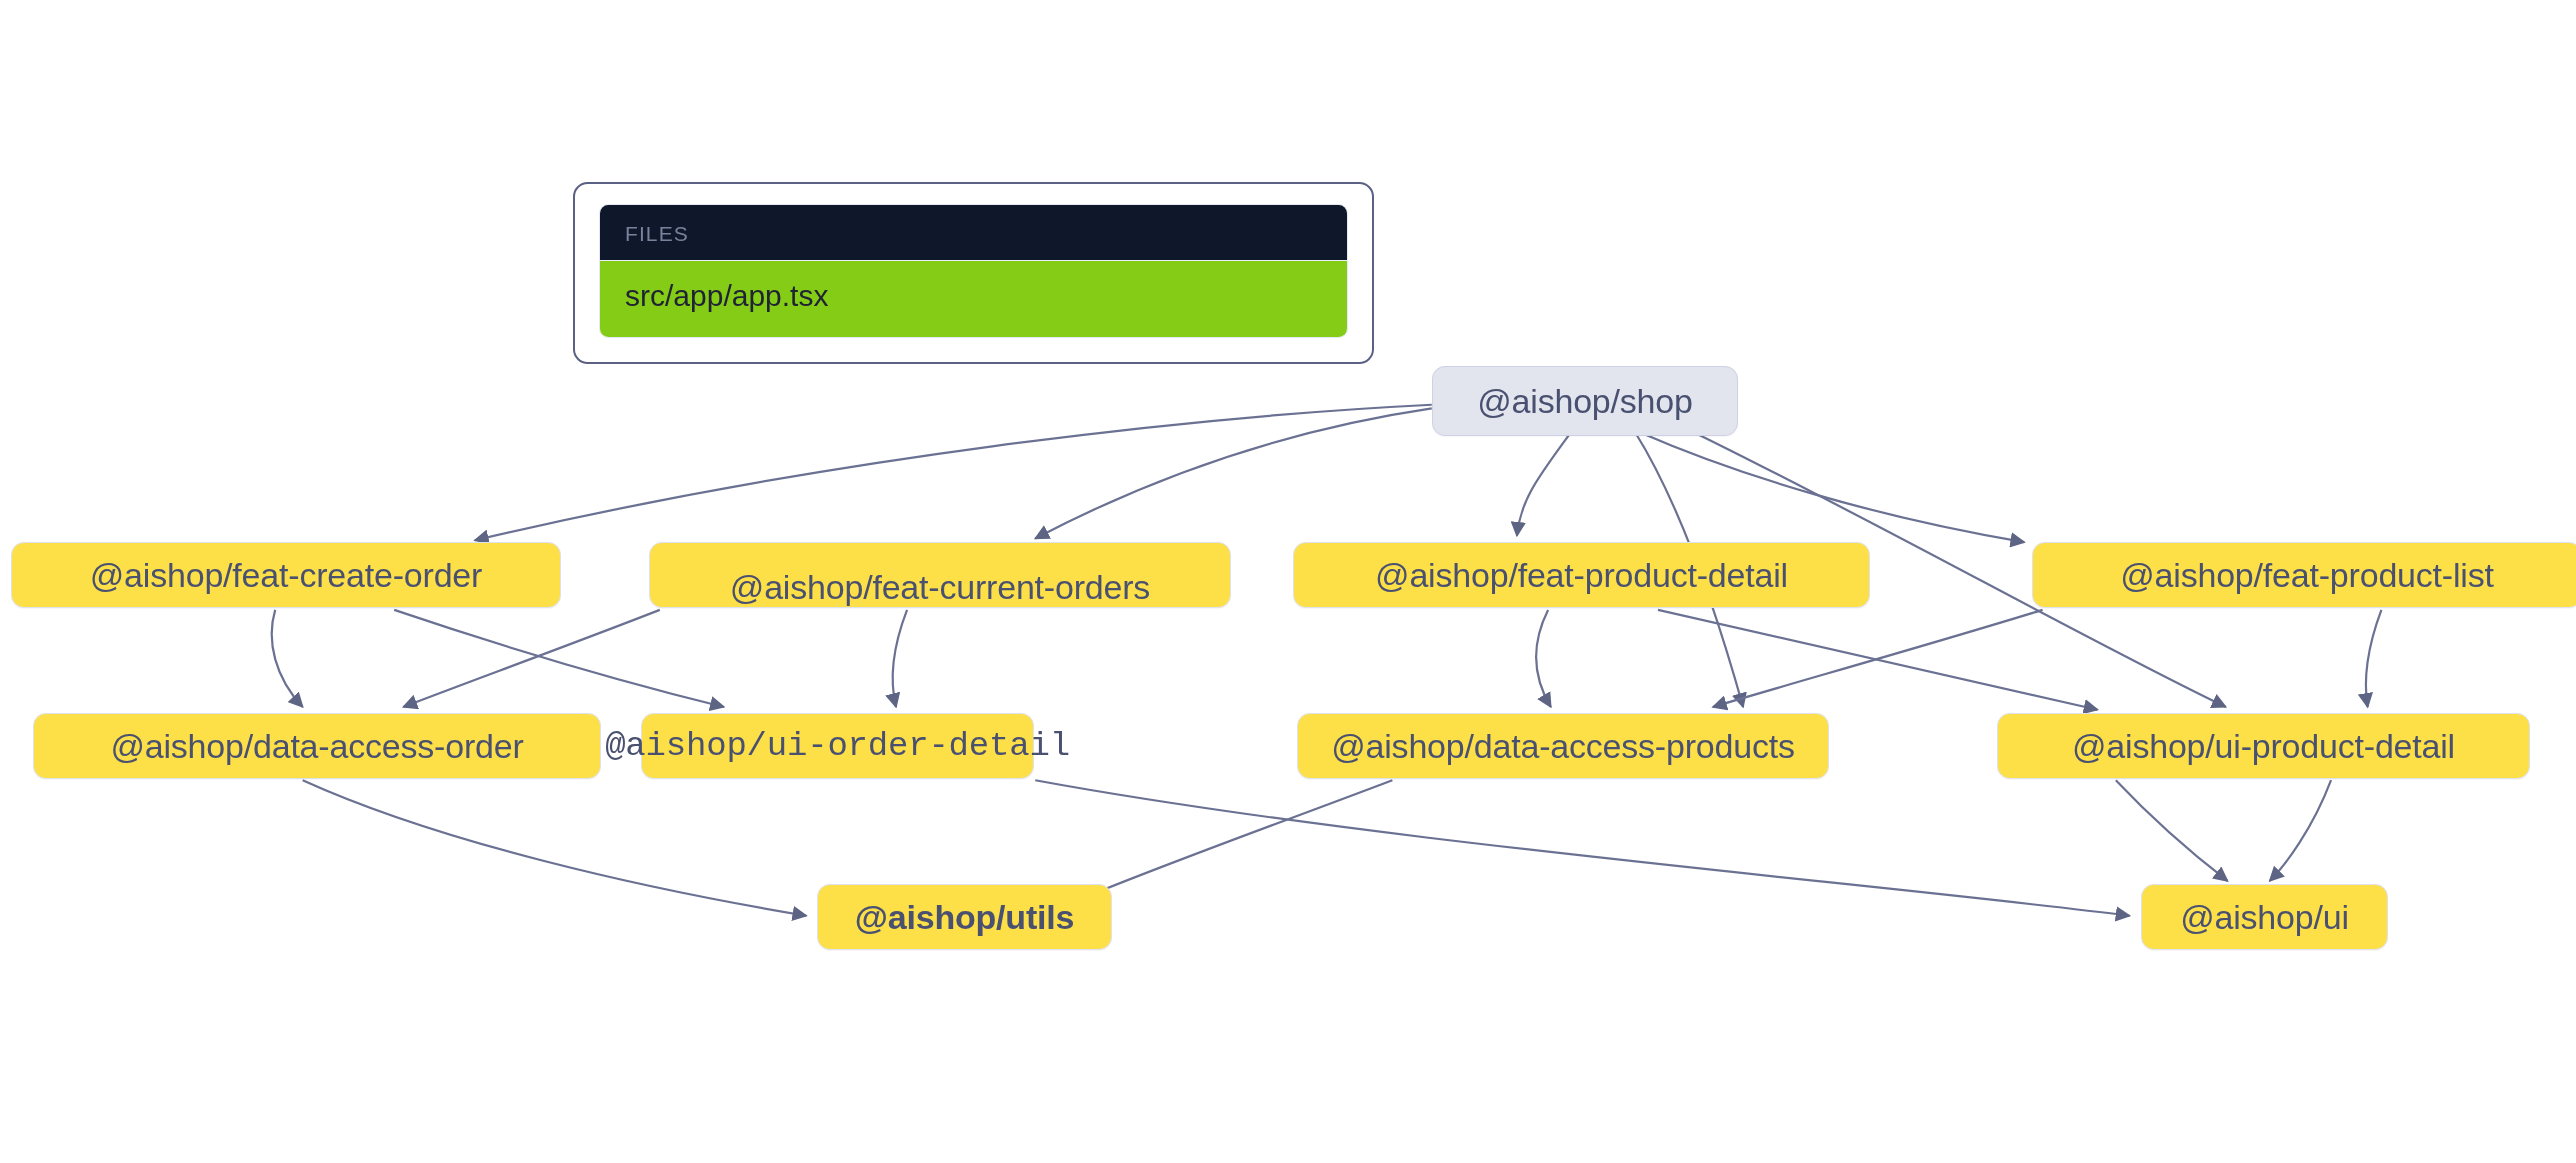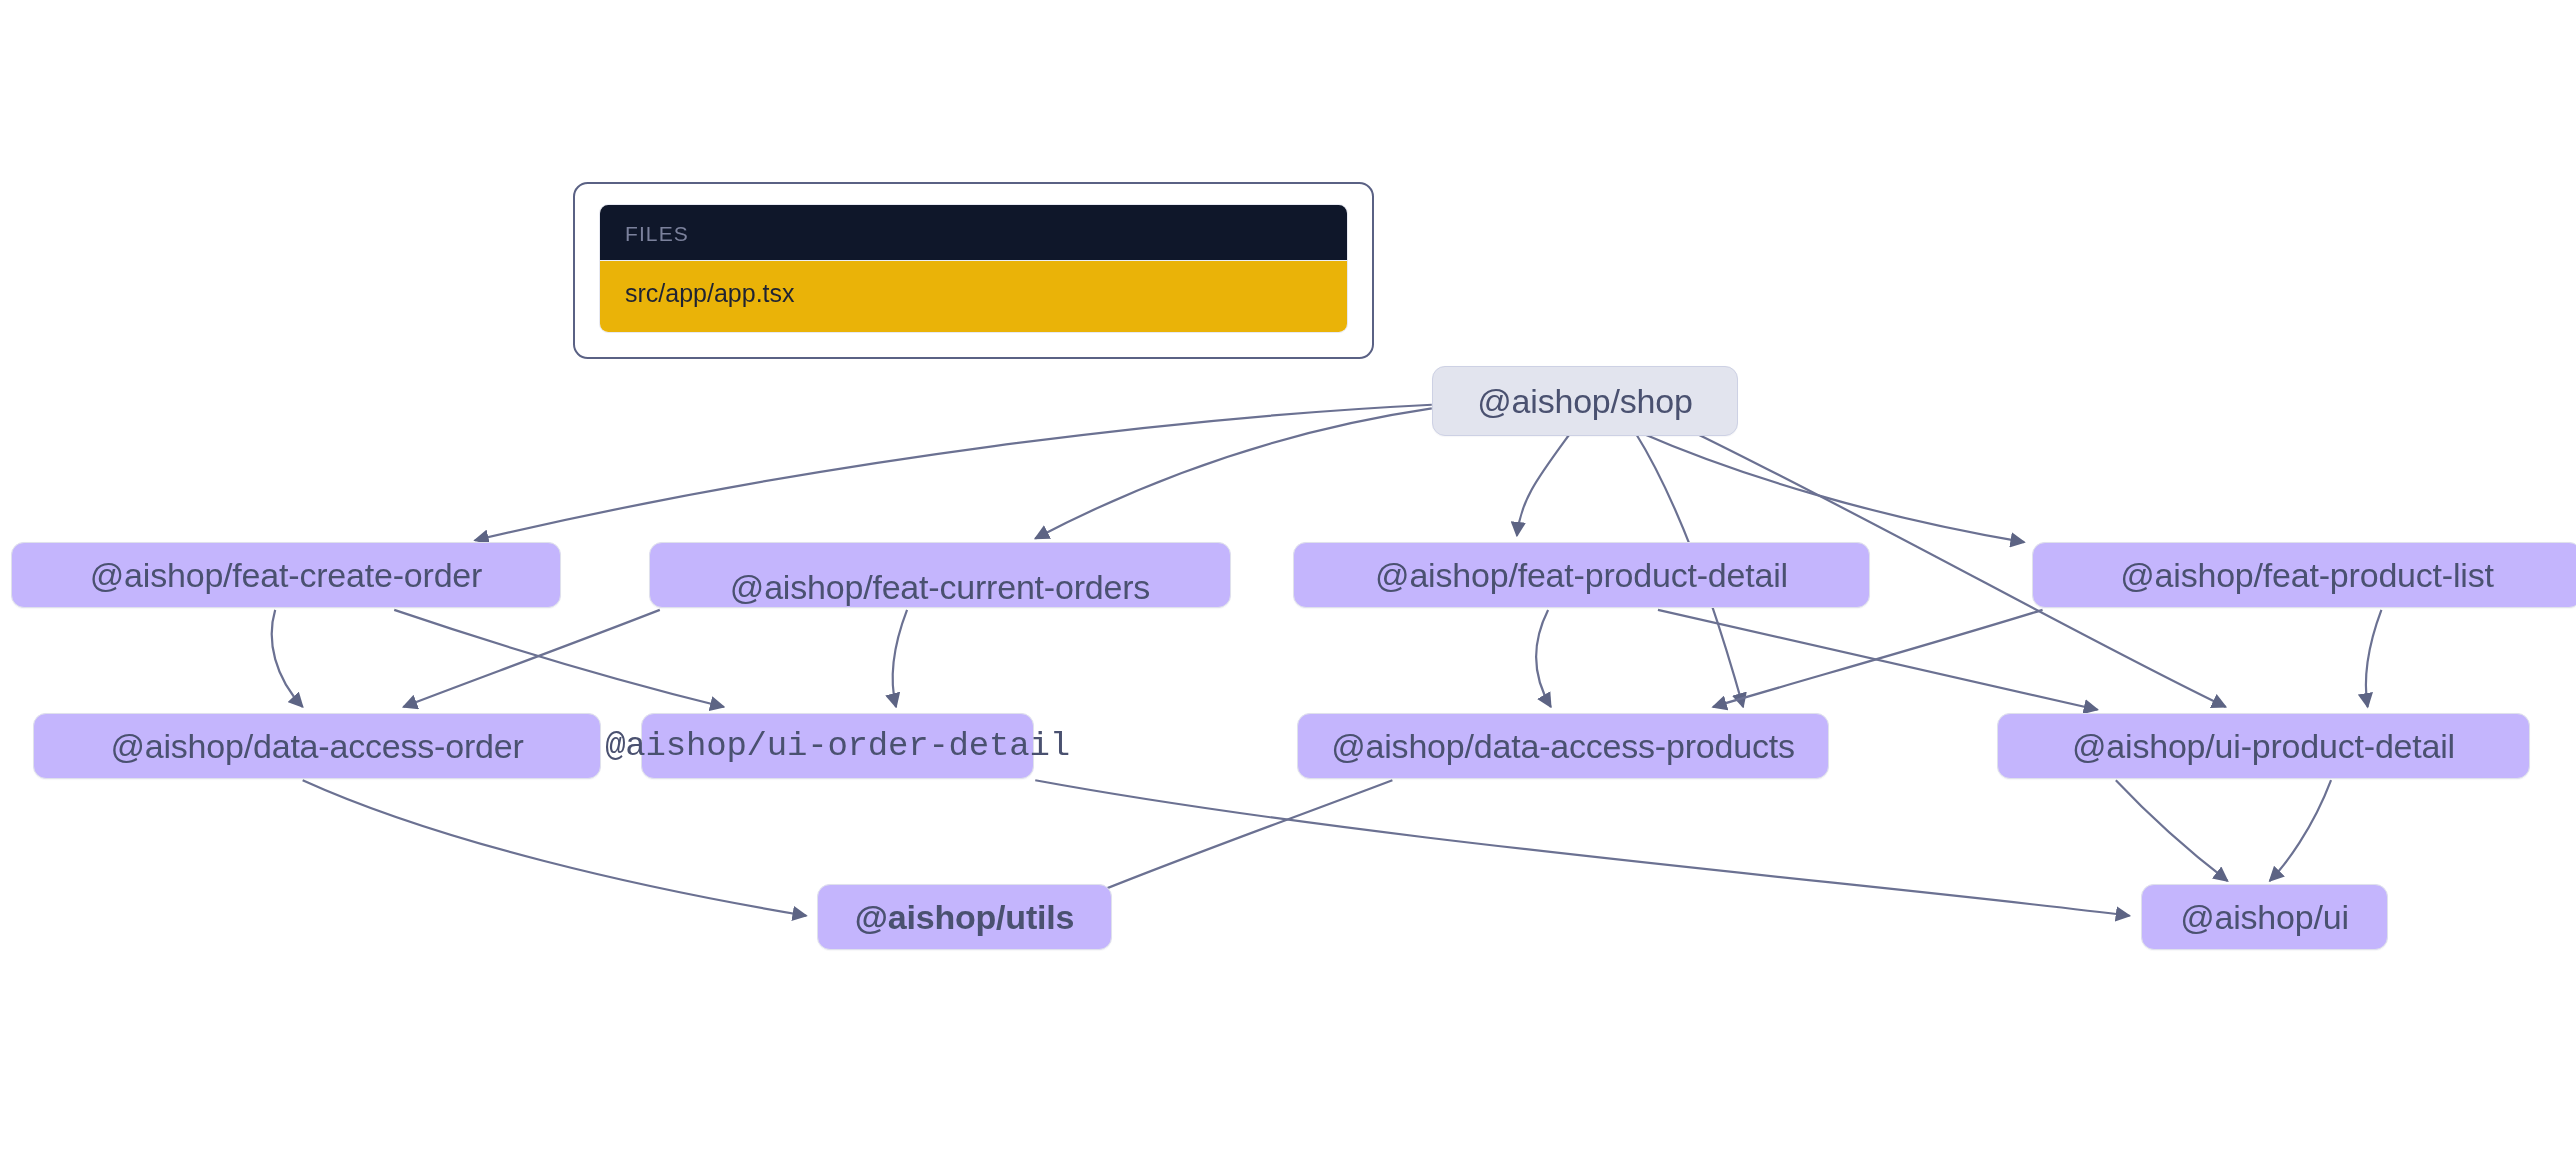--- a/index.html
+++ b/index.html
@@ -22,21 +22,21 @@
     position: absolute;
     left: 0; top: 0;
     width: 2576px;
     height: 1163px;
     pointer-events: none;
     z-index: 1;
   }
   .gnode {
     position: absolute;
     box-sizing: border-box;
-    background: #c4b5fd;
+    background: #fde047;
     border: 0.9px solid #dfe1ec;
     border-radius: 13px;
     display: flex;
     align-items: center;
     justify-content: center;
     color: #4a5170;
     font-size: 34px;
     font-weight: 400;
     letter-spacing: -0.2px;
     white-space: nowrap;
@@ -93,23 +93,23 @@
   .files-header {
     background: #0f172a;
     border-bottom: 0.9px solid #eceef5;
     color: #7b819c;
     font-size: 21px;
     font-weight: 400;
     letter-spacing: 1.1px;
     padding: 16.5px 25px 14.7px 25px;
   }
   .files-row {
-    background: #eab308;
+    background: #84cc16;
     color: #1f2333;
-    font-size: 25px;
+    font-size: 30px;
     padding: 18.3px 25px 24px 25px;
     white-space: nowrap;
   }
 </style>
 </head>
 <body>
 
 <div id="stage">
 
   <svg id="edge-layer" viewBox="0 0 2812 1270" xmlns="http://www.w3.org/2000/svg">

